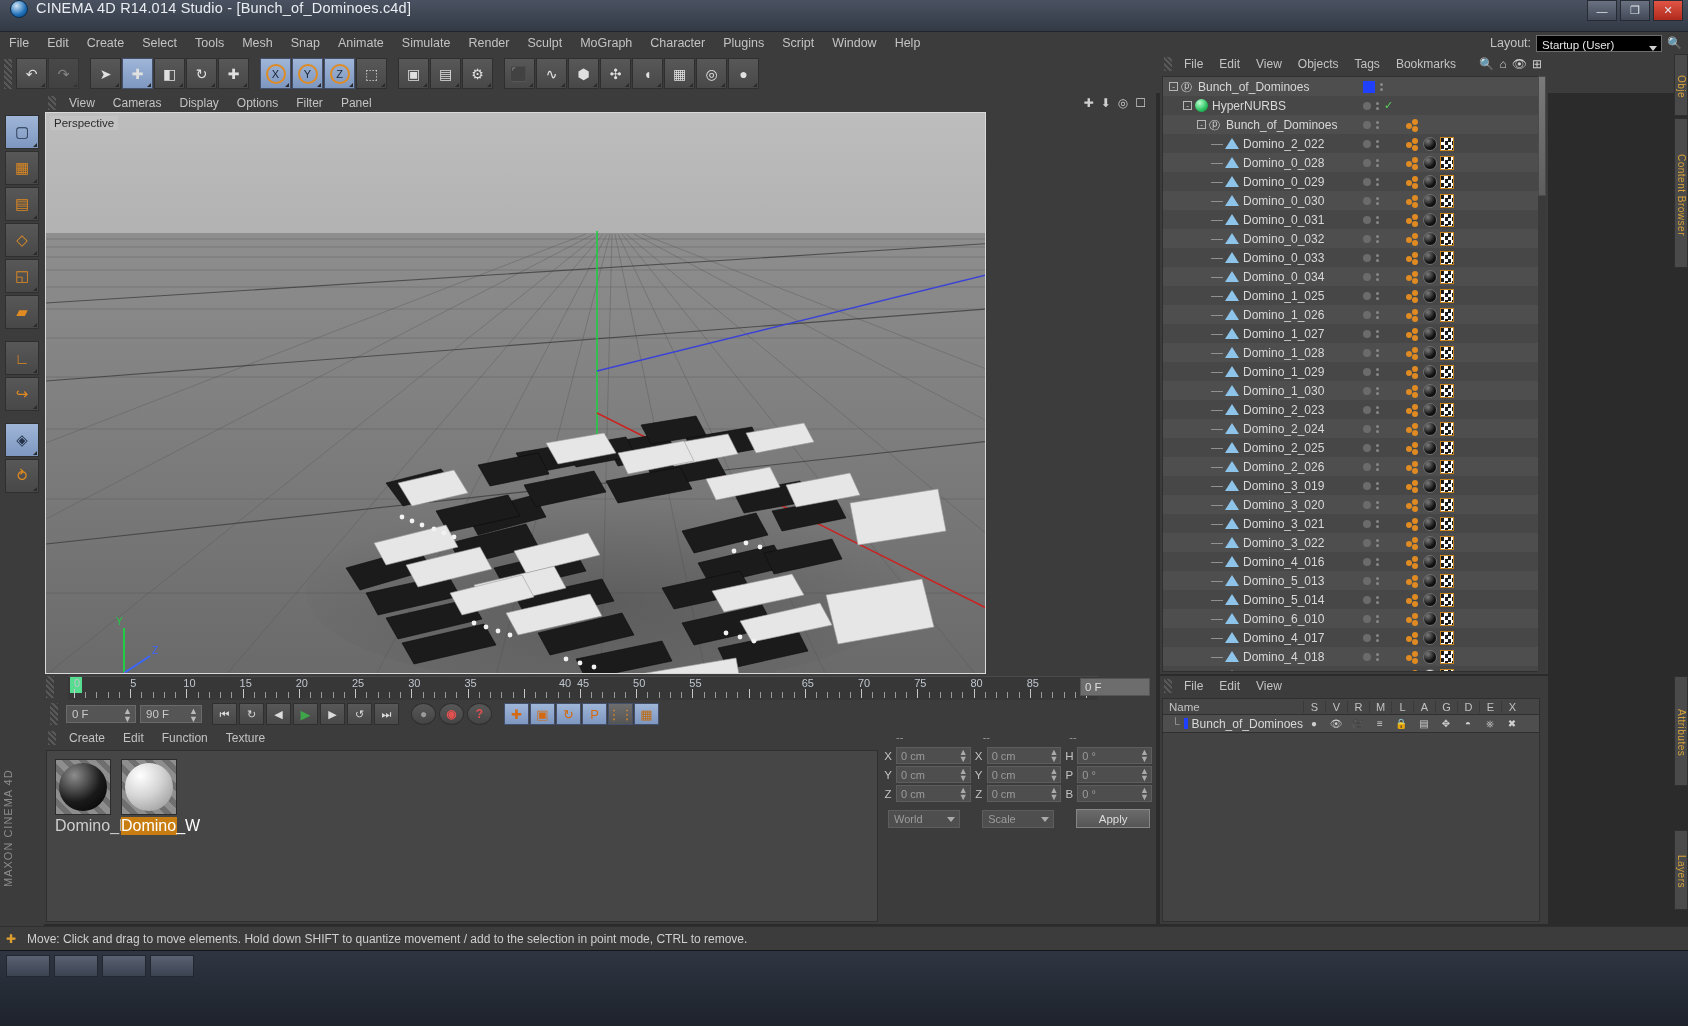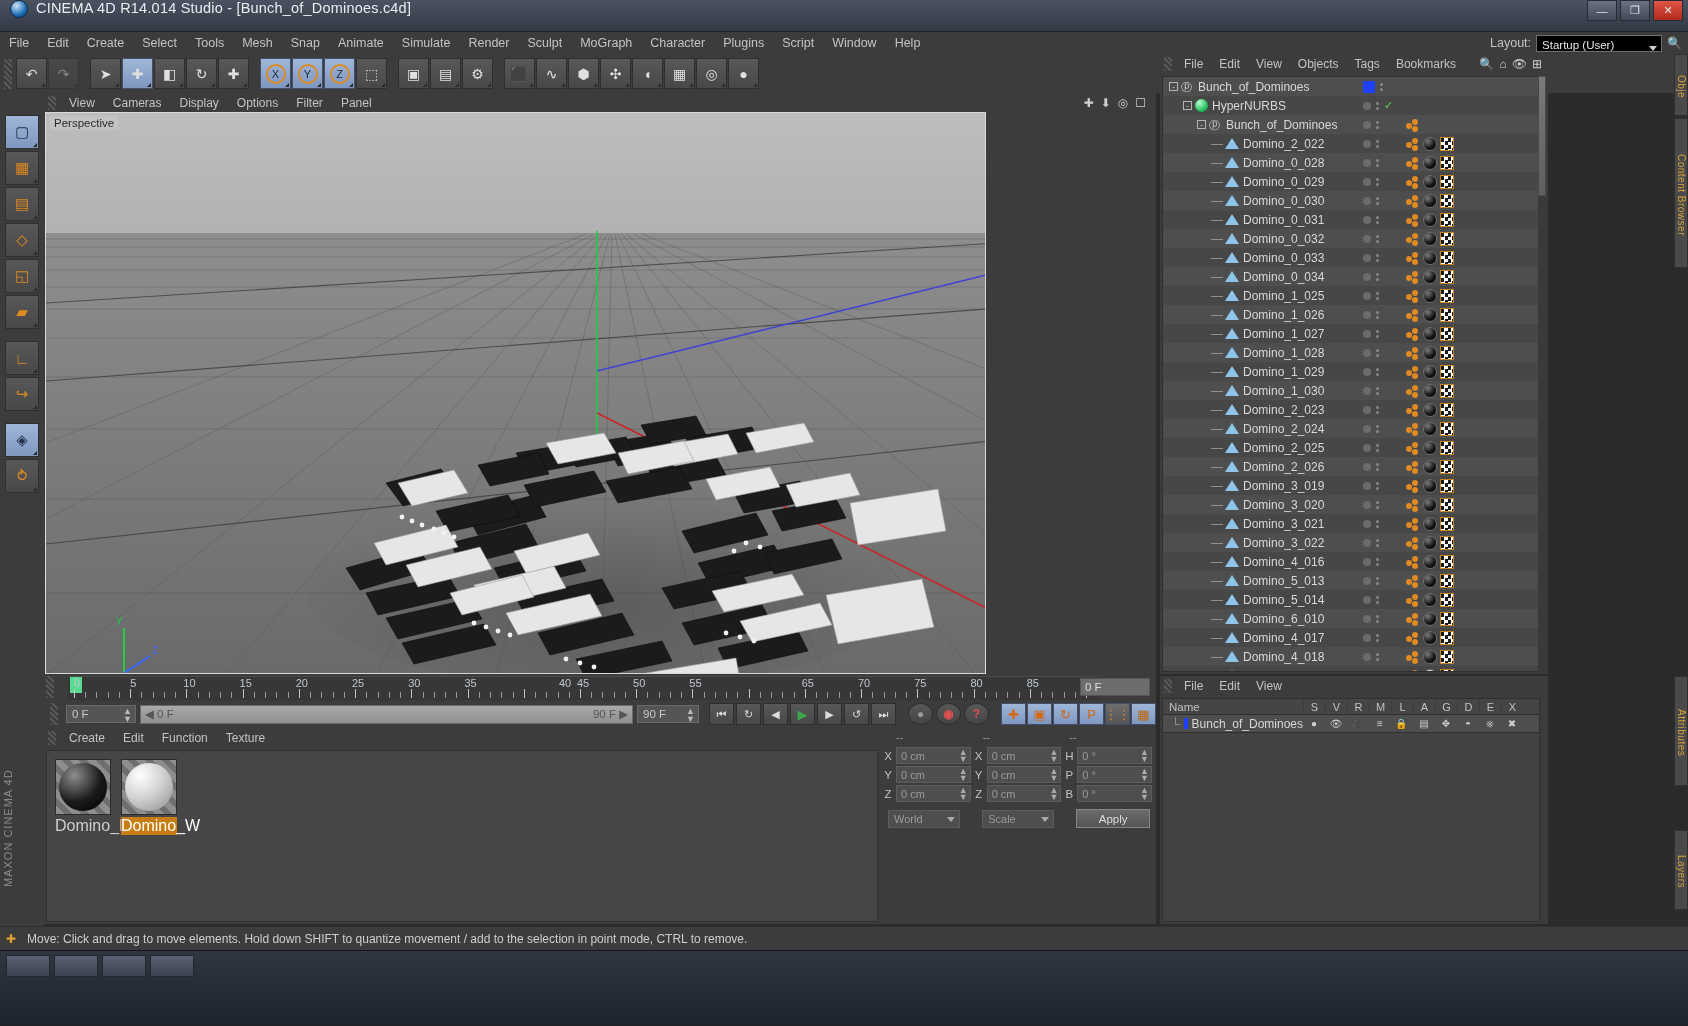--- a/index.html
+++ b/index.html
@@ -689,24 +689,20 @@
     </div>
   <div id="tlfield">0 F</div>
 </div>
 
 <div id="transport">
   <div class="grip" style="height:22px;"></div>
   <div class="numf" style="width:70px;">
     <span>0 F</span>
     <span class="sp">▲<br>▼</span>
   </div>
-  <div id="scrubbar">
-    <span>◀&nbsp;<span>0 F</span></span>
-    <span><span>90 F</span>&nbsp;▶</span>
-  </div>
   <div class="numf" style="width:62px;">
     <span>90 F</span>
     <span class="sp">▲<br>▼</span>
   </div>
   <div style="display:flex;gap:2px;margin-left:6px;">
     <div class="pbtn">⏮</div>
     <div class="pbtn">↻</div>
     <div class="pbtn">◀</div>
     <div class="pbtn play">▶</div>
     <div class="pbtn">▶</div>

